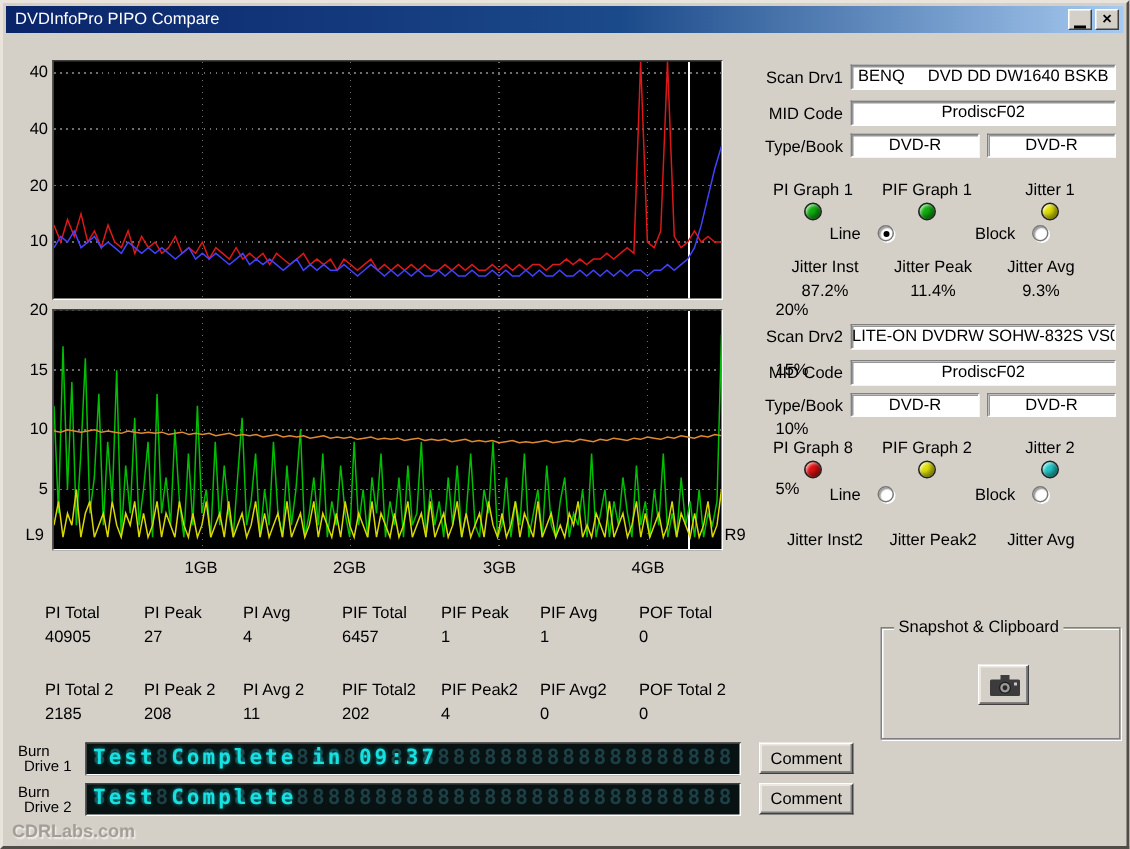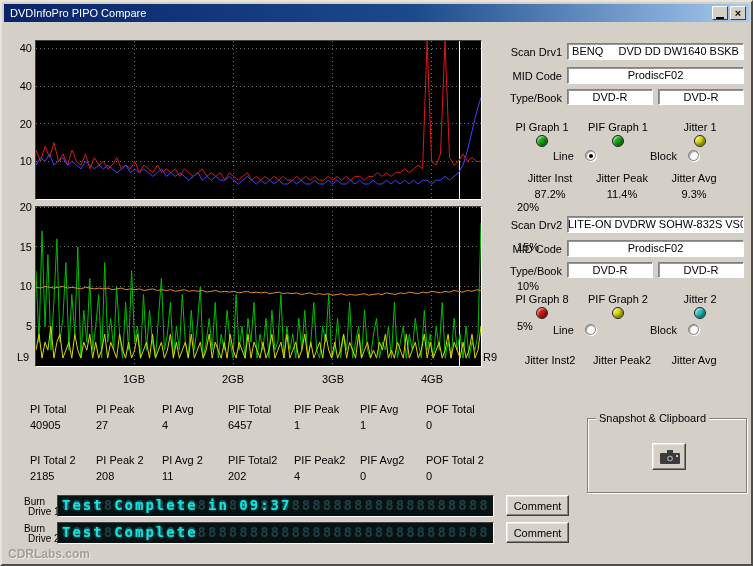--- a/index.html
+++ b/index.html
@@ -23,21 +23,21 @@
   .led{position:absolute;display:block;width:12px;height:12px;box-sizing:border-box;border-radius:50%;border:1px solid #222;box-shadow:inset -2px -2px 3px rgba(0,0,0,.45),inset 1px 1px 2px rgba(255,255,255,.7);cursor:default;}
   .gb-lbl{position:absolute;width:70px;text-align:center;font-size:11px;color:#000;white-space:nowrap;}
   .jt-col{position:absolute;width:70px;text-align:center;font-size:11px;color:#000;white-space:nowrap;}
   .groupbox{position:absolute;border:1px solid #808080;box-shadow:1px 1px 0 #fff,inset 1px 1px 0 #fff;}
   .grouptitle{position:absolute;font-size:11px;color:#000;background:#d4d0c8;padding:0 3px;}
   .srow{position:absolute;display:flex;width:466px;}
   .scol{width:66px;font-size:11px;color:#000;}
   .lcd{position:absolute;width:435px;height:20px;background:#081212;border:1px solid;border-color:#404040 #fff #fff #404040;overflow:hidden;}
   .lcd::before{content:"88888888888888888888888888888888888888888";position:absolute;left:4px;top:1px;font-family:"DejaVu Sans Mono",monospace;font-weight:bold;font-size:14px;letter-spacing:2px;color:#1d4046;}
   .lcd-text{position:absolute;left:4px;top:1px;font-family:"DejaVu Sans Mono",monospace;font-weight:bold;font-size:14px;letter-spacing:2px;color:#17e0e0;text-shadow:0 0 3px rgba(0,255,255,.5);white-space:pre;}
-  .burnlbl{position:absolute;font-size:10px;line-height:10px;color:#000;margin-left:12px;}
+  .burnlbl{position:absolute;font-size:10px;line-height:10px;color:#000;}
   .watermark{position:absolute;font-size:12px;font-weight:bold;color:#a39f97;text-shadow:1px 1px 1px #f0efec;}
   .cam-btn svg{display:block;margin:0 auto;}
 </style>
 </head>
 <body>
 
 <div class="win">
 
   <div class="titlebar">
     <span class="title-text">DVDInfoPro PIPO Compare</span>

